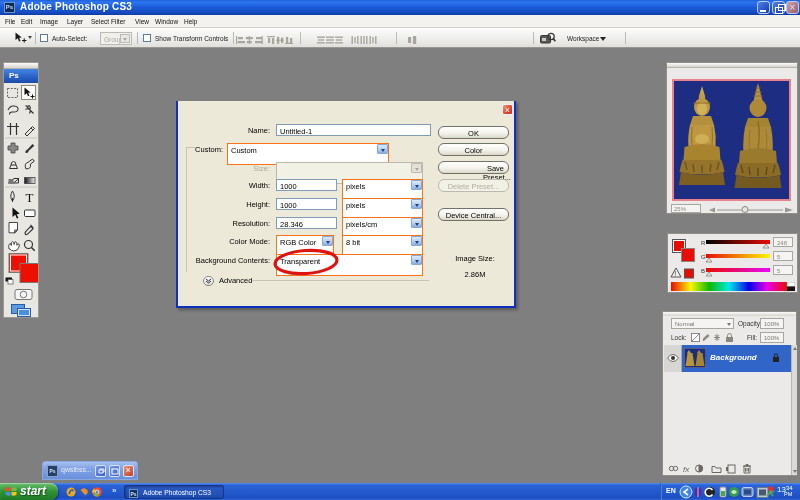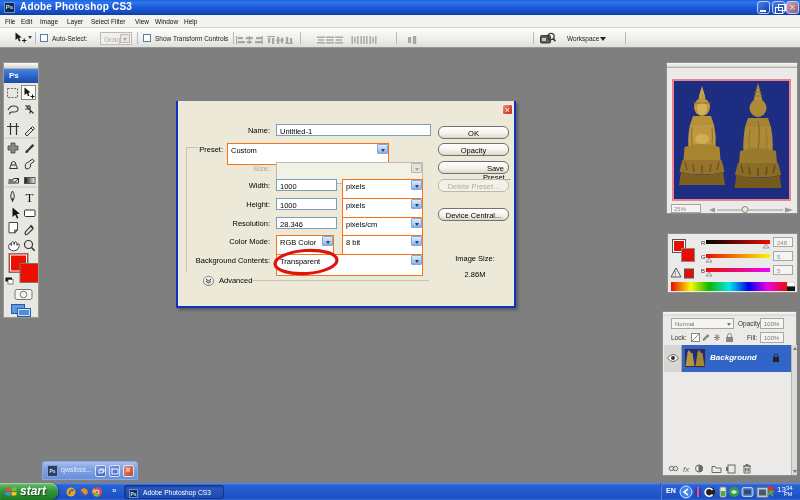--- a/index.html
+++ b/index.html
@@ -252,21 +252,21 @@
   </svg>
 </div>
 
 <div id="dlg" class="abs">
   <div id="dlgx" class="abs">×</div>
 
   <div class="abs" style="left:8px; top:46px; width:1px; height:125px; background:#c8c5b2;"></div>
   <div class="abs" style="left:8px; top:46px; width:12px; height:1px; background:#c8c5b2;"></div>
 
   <div class="lbl" style="right:244px; top:25px;">Name:</div>
-  <div class="lbl" style="right:291px; top:44px;">Preset:</div>
+  <div class="lbl" style="right:291px; top:44px;">Custom:</div>
   <div class="lbl" style="right:244px; top:63px;"><span style="color:#aaa89c">Size:</span></div>
   <div class="lbl" style="right:244px; top:80px;">Width:</div>
   <div class="lbl" style="right:244px; top:99px;">Height:</div>
   <div class="lbl" style="right:244px; top:118px;">Resolution:</div>
   <div class="lbl" style="right:244px; top:136px;">Color Mode:</div>
   <div class="lbl" style="right:244px; top:155px;">Background Contents:</div>
 
   <div class="fld" style="left:98px; top:23px; width:155px;">Untitled-1</div>
   <div class="cmb" style="left:49px; top:42px; width:162px;">Custom<span class="car"></span></div>
   <div class="cmb dis" style="left:98px; top:61px; width:147px;">
@@ -283,21 +283,21 @@
   <div class="cmb" style="left:98px; top:153px; width:147px;">Transparent<span class="car"></span></div>
 
   <div class="abs" style="left:25px; top:175px; width:11px; height:10px; border:1px solid #8a887f; border-radius:5px; background:linear-gradient(180deg,#fff,#ddd);"></div>
   <svg class="abs" style="left:27px; top:177px" width="7" height="6" viewBox="0 0 7 6">
       <path d="M1 1 l2.5 2 l2.5 -2 M1 3 l2.5 2 l2.5 -2" stroke="#333" fill="none"></path>
     </svg>
   <div class="abs" style="left:41px; top:175px; font-size:7.5px;">Advanced</div>
   <div class="abs" style="left:74px; top:179px; width:177px; height:1px; background:#c8c5b2;"></div>
 
   <div class="xpbtn" style="left:260px; top:25px;">OK</div>
-  <div class="xpbtn" style="left:260px; top:42px;">Opacity</div>
+  <div class="xpbtn" style="left:260px; top:42px;">Color</div>
   <div class="xpbtn" style="left:260px; top:60px;padding-left:44px;">Save Preset...</div>
   <div class="xpbtn xpbtndis" style="left:260px; top:78px;">Delete Preset...</div>
   <div class="xpbtn" style="left:260px; top:107px;">Device Central...</div>
   <div class="abs" style="left:262px; top:153px; width:70px; text-align:center; font-size:7.5px;">Image Size:</div>
   <div class="abs" style="left:262px; top:169px; width:70px; text-align:center; font-size:7.5px;">2.86M</div>
 
   <svg class="abs" style="left:90px; top:143px" width="80" height="36" viewBox="0 0 80 36">
     <ellipse cx="38" cy="18" rx="31" ry="11.5" fill="none" stroke="#dd1410" stroke-width="3.2" transform="rotate(-4 38 18)"></ellipse>
   </svg>
 </div>

